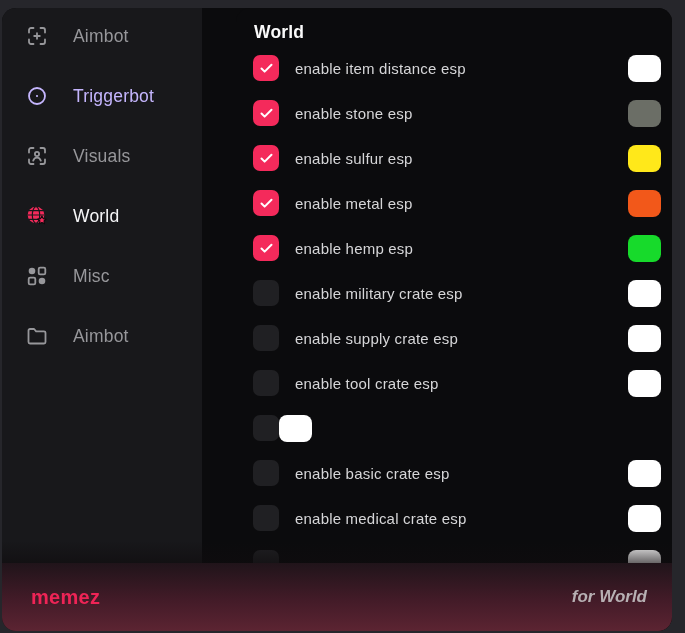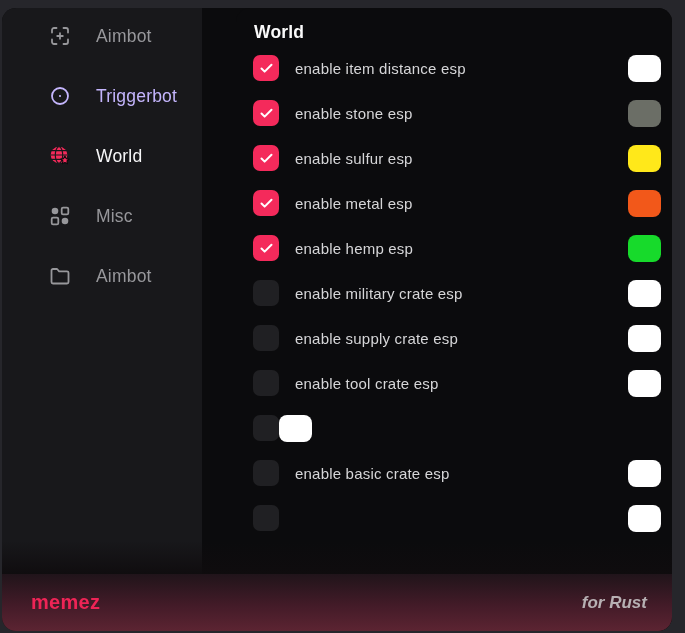--- a/index.html
+++ b/index.html
@@ -9,21 +9,21 @@
     font-family:"Liberation Sans",sans-serif;
     -webkit-font-smoothing:antialiased;
   }
   .window{
     position:absolute;left:2px;top:8px;width:670px;height:623px;
     background:#0b0b0d;border-radius:14px;overflow:hidden;
   }
   
   .sidebar{
     position:absolute;left:0;top:0;bottom:16px;width:200px;
-    background:#18181b;padding-top:8px;box-sizing:border-box;padding-left:23px;
+    background:#18181b;padding-top:8px;box-sizing:border-box;
   }
   .side-item{
     display:flex;align-items:center;height:40px;margin-bottom:20px;
     padding-left:23px;cursor:pointer;color:#97979b;
   }
   .side-item.disabled{color:#c4b5fd;}
   .side-item.active{color:#f6f6f8;}
   .side-icon{width:24px;height:24px;flex:0 0 auto;display:flex;align-items:center;justify-content:center;}
   .side-icon svg{width:24px;height:24px;display:block;}
   .side-item.active .side-icon{color:#f42a5b;}
@@ -48,21 +48,21 @@
   .esp-label{margin-left:16px;flex:1;color:#d6d6d8;font-size:15px;letter-spacing:.2px;}
   .swatch{
     width:33px;height:27px;border-radius:8px;flex:0 0 auto;cursor:pointer;
   }
   
   .fade{
     position:absolute;left:0;right:0;bottom:56px;height:34px;pointer-events:none;
     background:linear-gradient(to bottom, rgba(12,10,12,0), rgba(15,12,14,.97));
   }
   .footer{
-    position:absolute;left:0;right:0;bottom:0;height:57px;
+    position:absolute;left:0;right:0;bottom:0;height:68px;
     background:linear-gradient(180deg,#20141a 0%, #431b28 55%, #5c2432 100%);
     display:flex;align-items:center;justify-content:space-between;
     padding:0 25px 0 29px;box-sizing:border-box;
   }
   .brand{color:#ee2456;font-size:20px;font-weight:700;letter-spacing:.3px;}
   .tagline{color:#b7b0b3;font-size:17px;font-style:italic;font-weight:600;}
 </style>
 </head>
 <body>
 
@@ -82,20 +82,33 @@
         <span class="side-label">Aimbot</span>
       </div>
       <div class="side-item disabled">
         <span class="side-icon">
           <svg viewBox="0 0 24 24" fill="none" stroke="currentColor" stroke-width="1.8">
             <circle cx="12" cy="12" r="8"></circle>
             <circle cx="12" cy="12" r="1.1" fill="currentColor" stroke="none"></circle>
           </svg>
         </span>
         <span class="side-label">Triggerbot</span>
+      </div>
+      <div class="side-item">
+        <span class="side-icon">
+          <svg viewBox="0 0 24 24" fill="none" stroke="currentColor" stroke-width="1.8" stroke-linecap="round" stroke-linejoin="round">
+            <path d="M4 8.5V6a2 2 0 0 1 2-2h2.5"></path>
+            <path d="M15.5 4H18a2 2 0 0 1 2 2v2.5"></path>
+            <path d="M20 15.5V18a2 2 0 0 1-2 2h-2.5"></path>
+            <path d="M8.5 20H6a2 2 0 0 1-2-2v-2.5"></path>
+            <circle cx="12" cy="10" r="2.1"></circle>
+            <path d="M8.2 16.6c.8-1.9 2.2-2.9 3.8-2.9s3 1 3.8 2.9"></path>
+          </svg>
+        </span>
+        <span class="side-label">Visuals</span>
       </div>
       <div class="side-item active">
         <span class="side-icon">
           <svg viewBox="0 0 24 24">
             <circle cx="11" cy="11" r="8.3" fill="currentColor"></circle>
             <g stroke="#18181b" stroke-width="1.2" fill="none">
               <path d="M2.7 11h16.6"></path>
               <path d="M4 6.6h14M4 15.4h14"></path>
               <ellipse cx="11" cy="11" rx="3.7" ry="8.3"></ellipse>
             </g>
@@ -202,26 +215,31 @@
           <div class="checkbox"></div>
           <div class="swatch" style="background: rgb(255, 255, 255);"></div>
         </div>
         <div class="esp-row">
           <div class="checkbox"></div>
           <span class="esp-label">enable basic crate esp</span>
           <div class="swatch" style="background: rgb(255, 255, 255);"></div>
         </div>
         <div class="esp-row">
           <div class="checkbox"></div>
+          <span class="esp-label">enable medical crate esp</span>
+          <div class="swatch" style="background: rgb(255, 255, 255);"></div>
+        </div>
+        <div class="esp-row">
+          <div class="checkbox"></div>
           <span class="esp-label"></span>
           <div class="swatch" style="background: rgb(255, 255, 255);"></div>
         </div>
       </div>
   </div>
 
   <div class="fade"></div>
 
   <div class="footer">
     <span class="brand">memez</span>
-    <span class="tagline">for Rust</span>
+    <span class="tagline">for World</span>
   </div>
 
 </div>
 
 </body></html>

